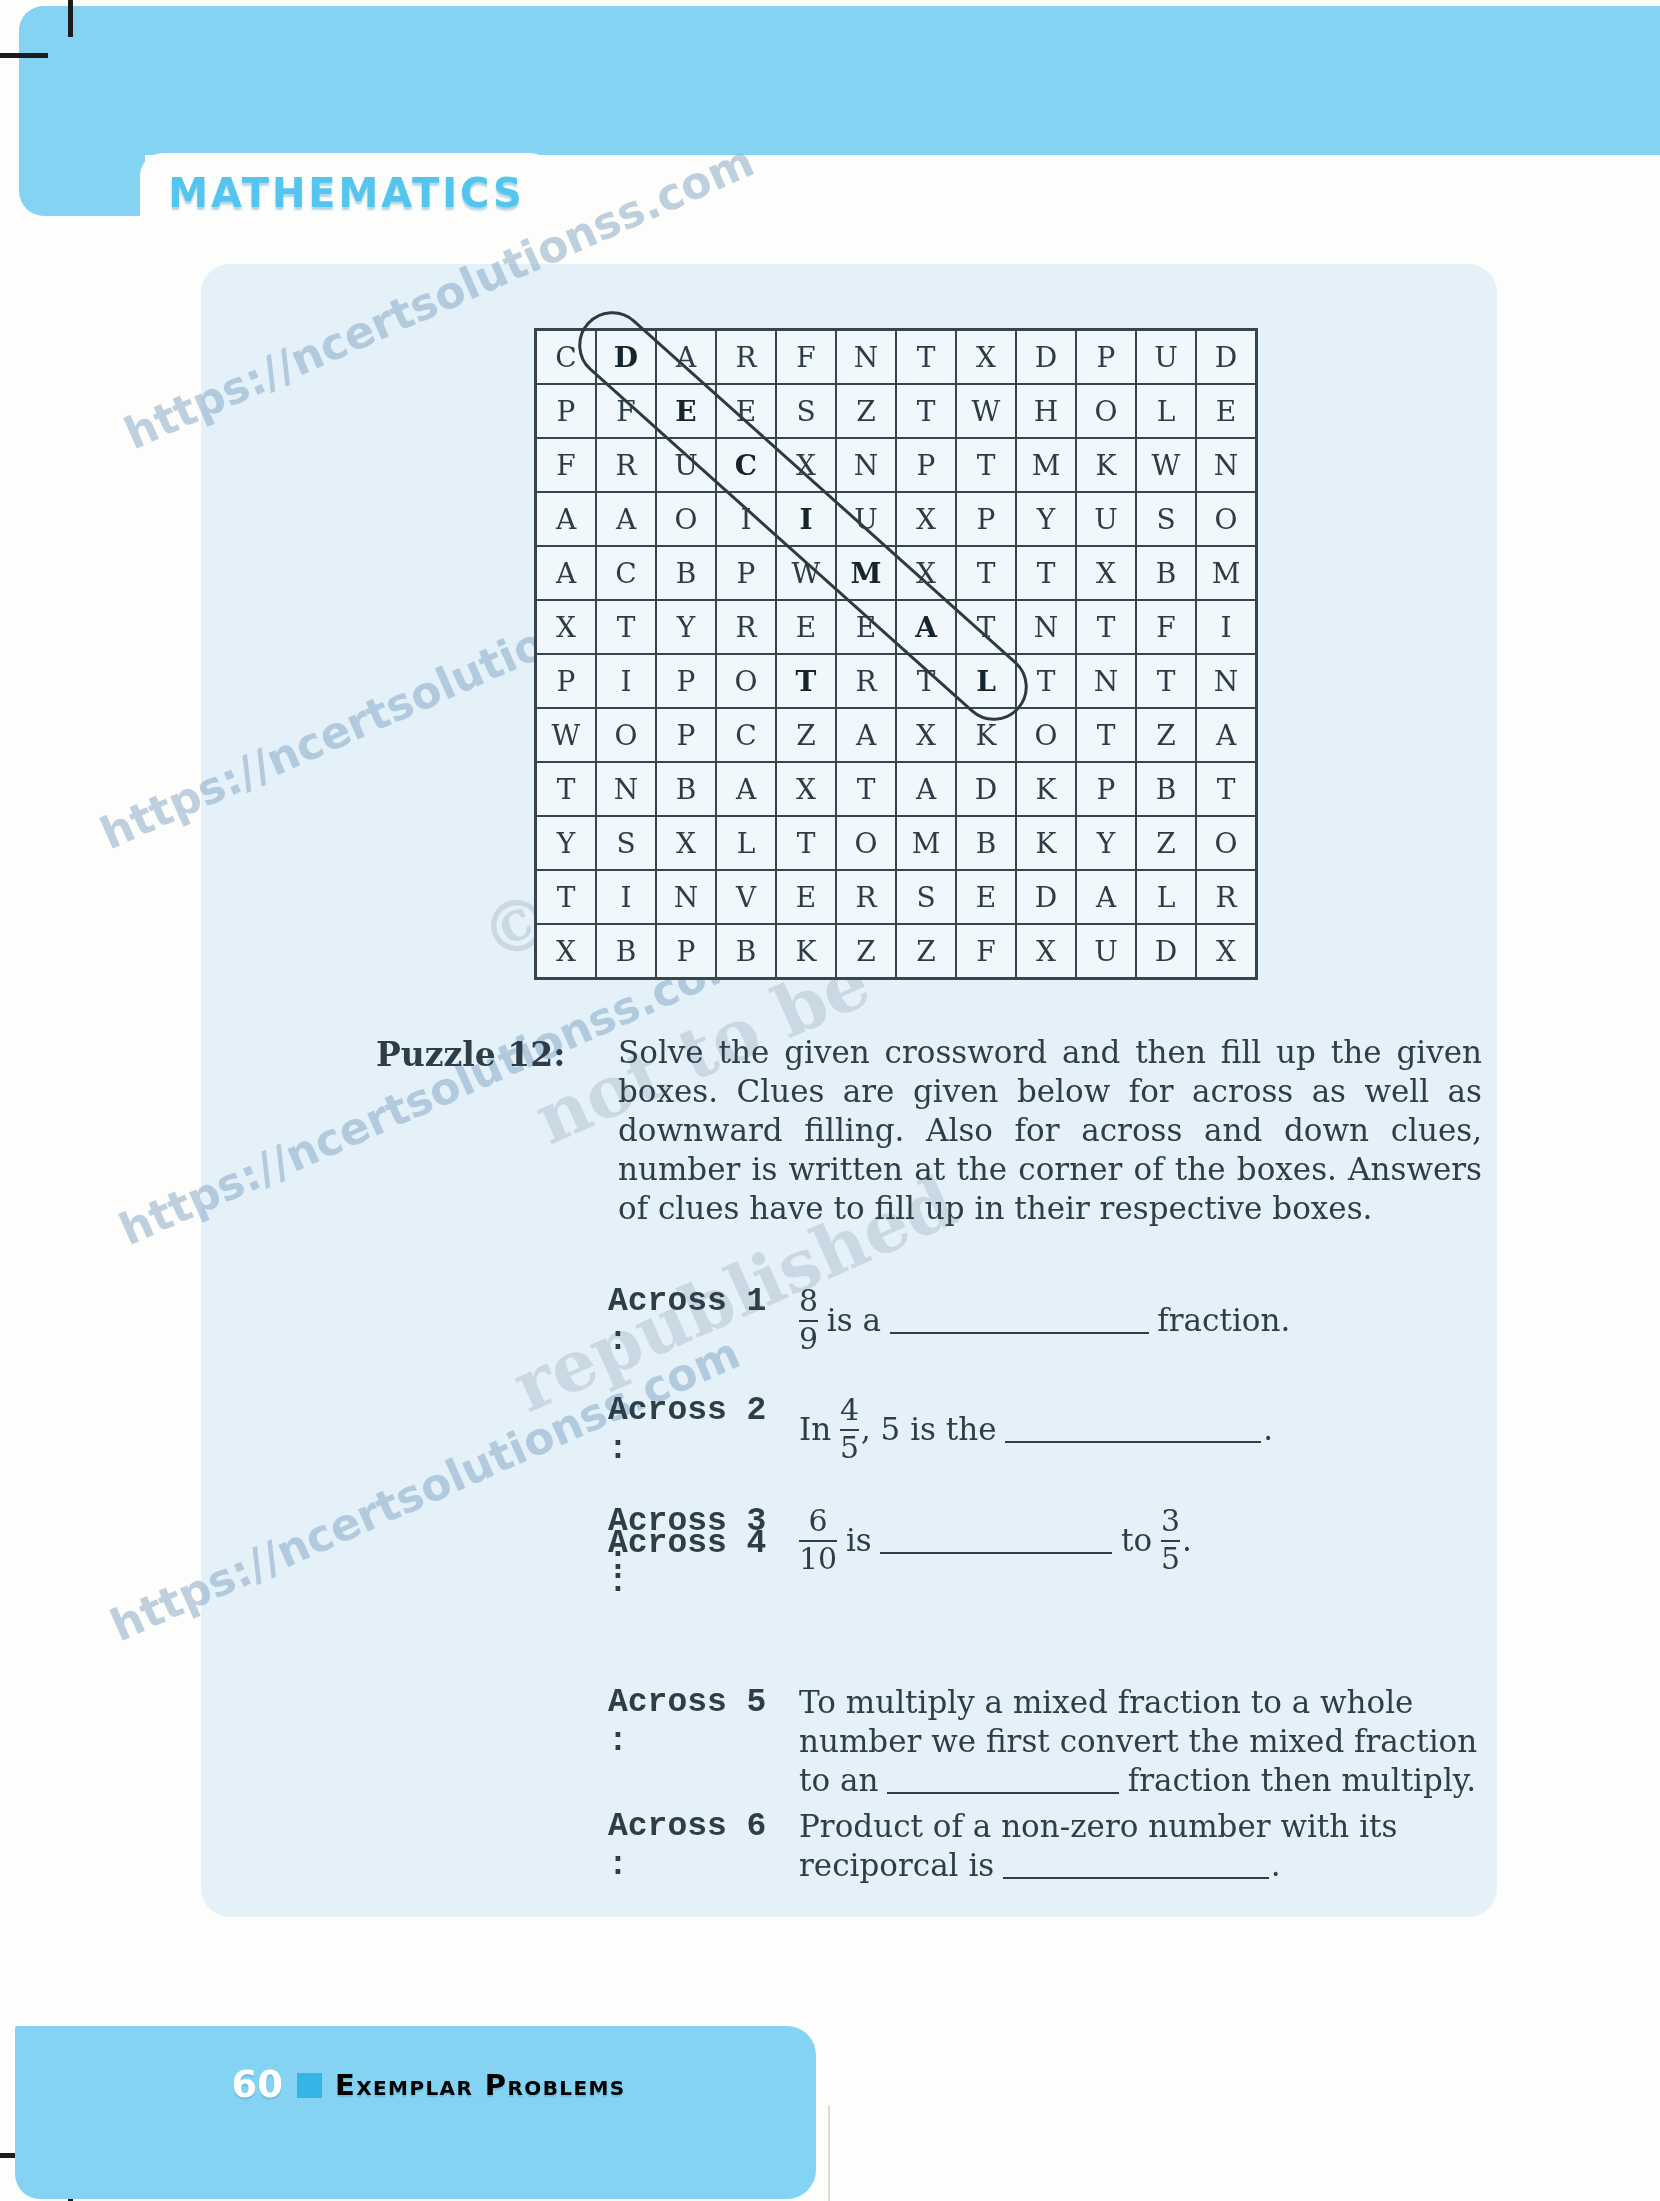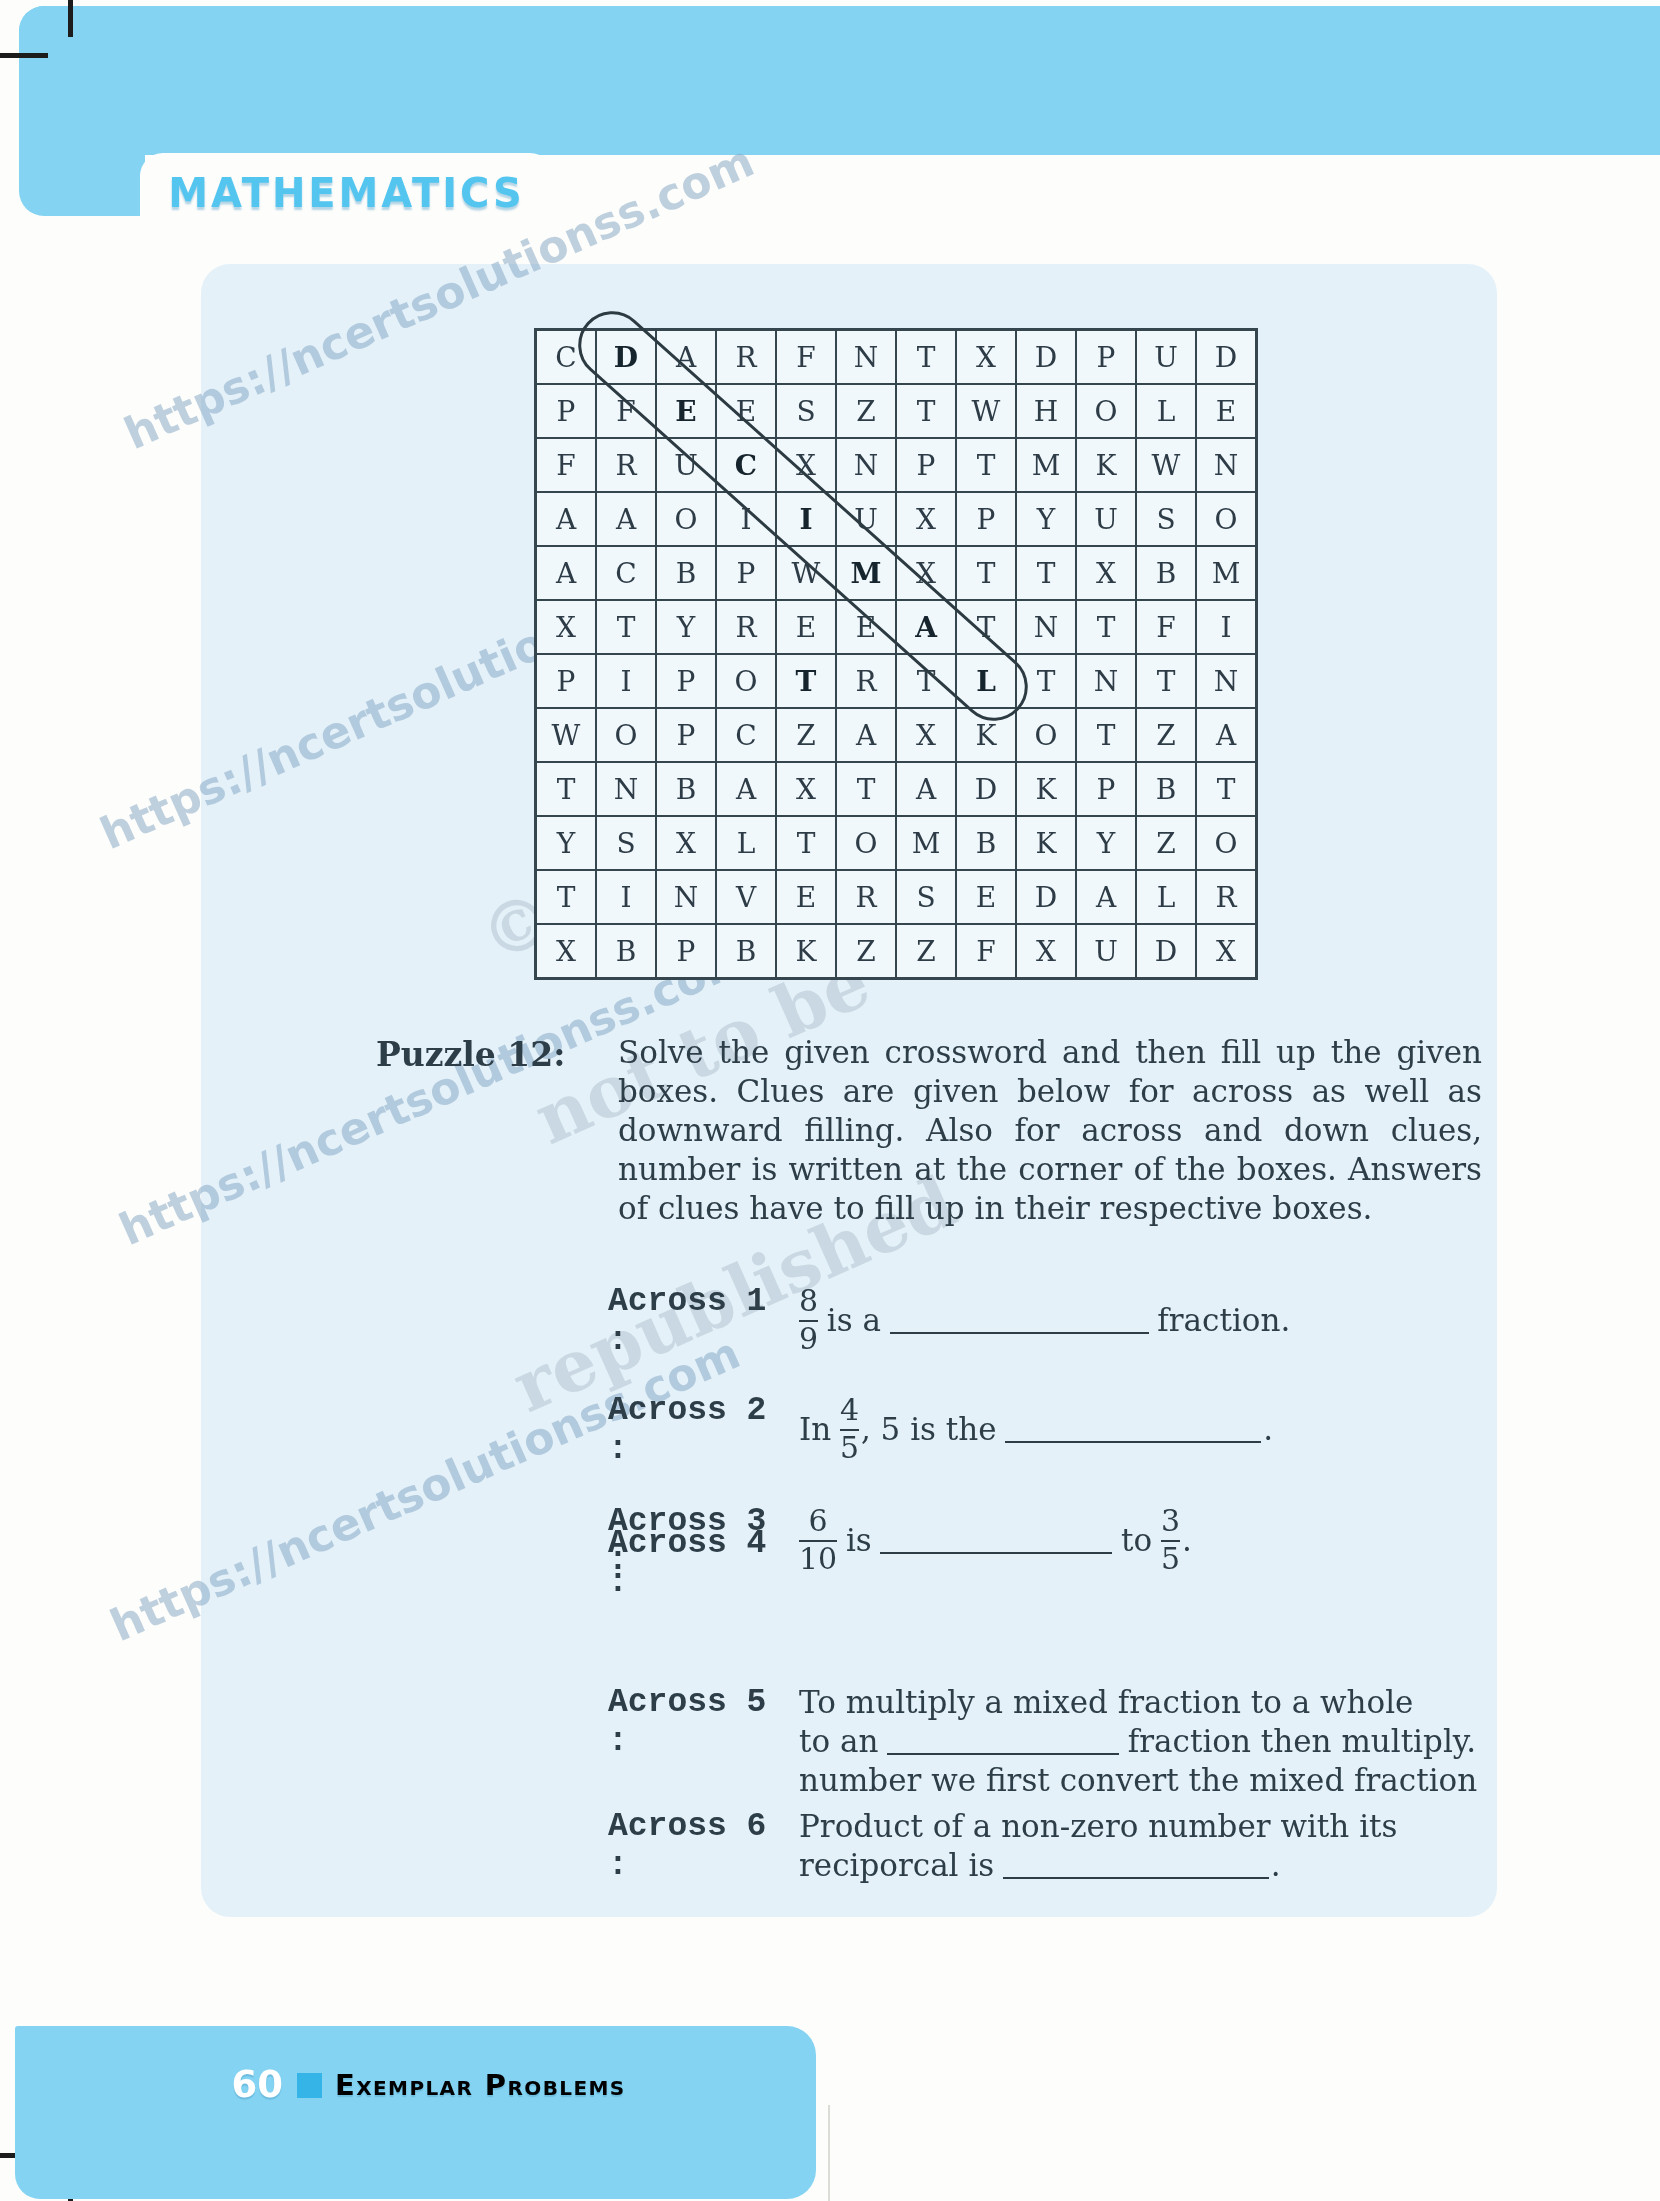--- a/index.html
+++ b/index.html
@@ -297,26 +297,26 @@
       <div class="clue" style="top: 1512px; margin-top: 12px;">
         <div class="clue-label">Across 4 :</div>
       </div>
       <div class="clue" style="top: 1683px;">
         <div class="clue-label">Across 5 :</div>
         <div class="clue-lines">
           <div class="cline">
             <span>To multiply a mixed fraction to a whole</span>
           </div>
           <div class="cline">
+            <span>number we first convert the mixed fraction</span>
+          </div>
+          <div class="cline">
             <span>to an</span>
             <span class="blank" style="width: 232px;"></span>
             <span>fraction then multiply.</span>
-          </div>
-          <div class="cline">
-            <span>number we first convert the mixed fraction</span>
           </div>
         </div>
       </div>
       <div class="clue" style="top: 1807px;">
         <div class="clue-label">Across 6 :</div>
         <div class="clue-lines">
           <div class="cline">
             <span>Product of a non-zero number with its</span>
           </div>
           <div class="cline">

